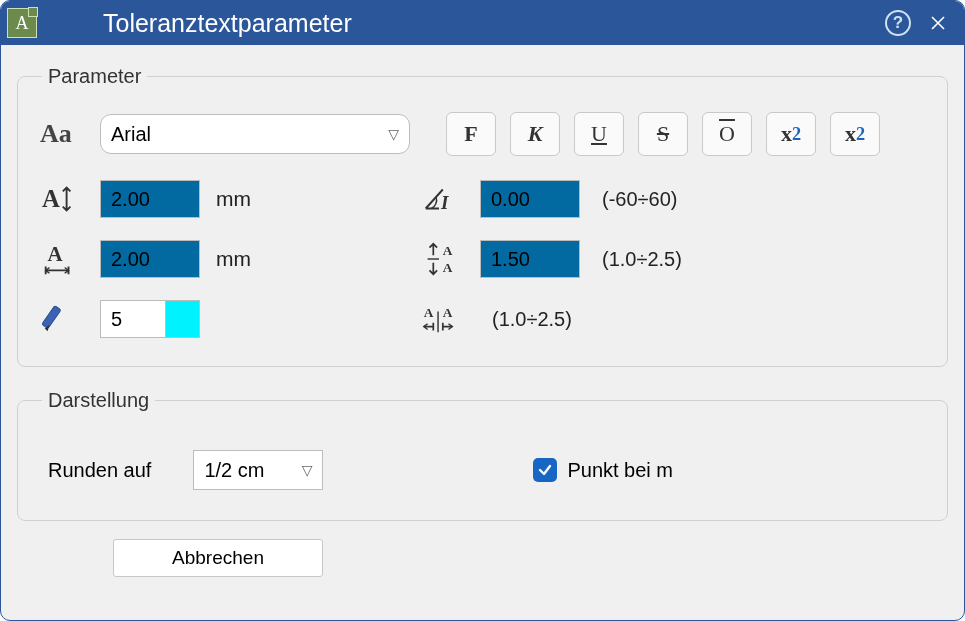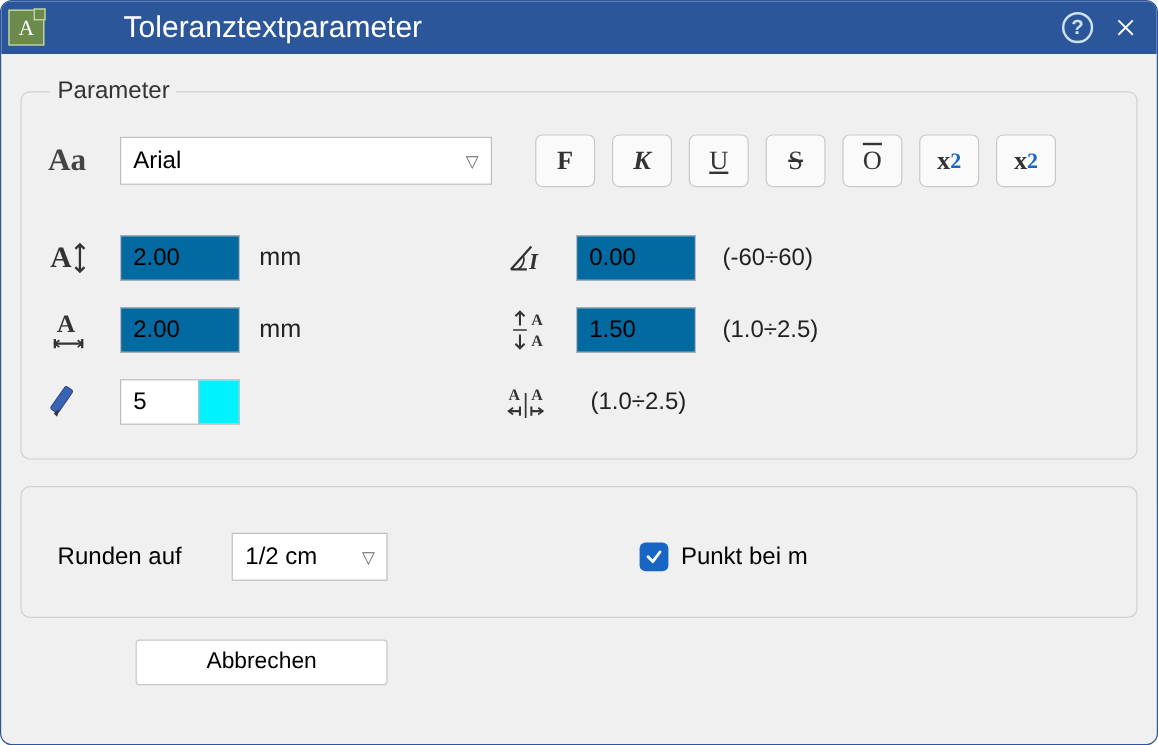--- a/index.html
+++ b/index.html
@@ -55,26 +55,26 @@
     margin:0 0 22px 0;
     padding:24px 22px 26px 22px;
     position:relative;
   }
   fieldset.group > legend {
     font-size:20px; color:#333;
     padding:0 6px;
     margin-left:2px;
   }
   .row { display:flex; align-items:center; }
-  .font-row { margin-bottom:38px; }
+  .font-row { margin-bottom:22px; }
   .icon-cell { width:60px; display:flex; align-items:center; justify-content:flex-start; height:42px; }
   .icon-svg { width:38px; height:38px; }
   .font-select {
     flex:0 0 310px; height:40px;
-    border:1px solid #bdbdbd; border-radius:0;
+    border:1px solid #bdbdbd; border-radius:11px;
     background:#fff;
     display:flex; align-items:center; justify-content:space-between;
     padding:0 10px; font-size:20px;
   }
   .chev { color:#666; font-size:14px; }
   .style-btns { display:flex; gap:14px; margin-left:36px; }
   .sbtn {
     width:50px; height:44px;
     border:1px solid #c9c9c9; border-radius:6px;
     background:#fafafa;
@@ -256,20 +256,21 @@
             <path d="M8 25 L4 28 L8 31 M30 25 L34 28 L30 31" stroke="#333" stroke-width="1.5" fill="none"></path>
             <line x1="19" y1="12" x2="19" y2="34" stroke="#333" stroke-width="1.5"></line>
           </svg>
         </div>
         <div class="hint">(1.0÷2.5)</div>
 
       </div>
     </fieldset>
 
     <fieldset class="group" style="margin-bottom:16px;">
+      <legend>Darstellung</legend>
       <div class="darst-row">
         <div class="lbl">Runden auf</div>
         <div class="select">
           <span>1/2 cm</span>
           <span class="chev">▽</span>
         </div>
         <div class="check-wrap">
           <div class="chk">
             <svg viewBox="0 0 16 16">
                 <path d="M3 8 L7 12 L13 4" stroke="#fff" stroke-width="2.4" fill="none" stroke-linecap="round" stroke-linejoin="round"></path>

